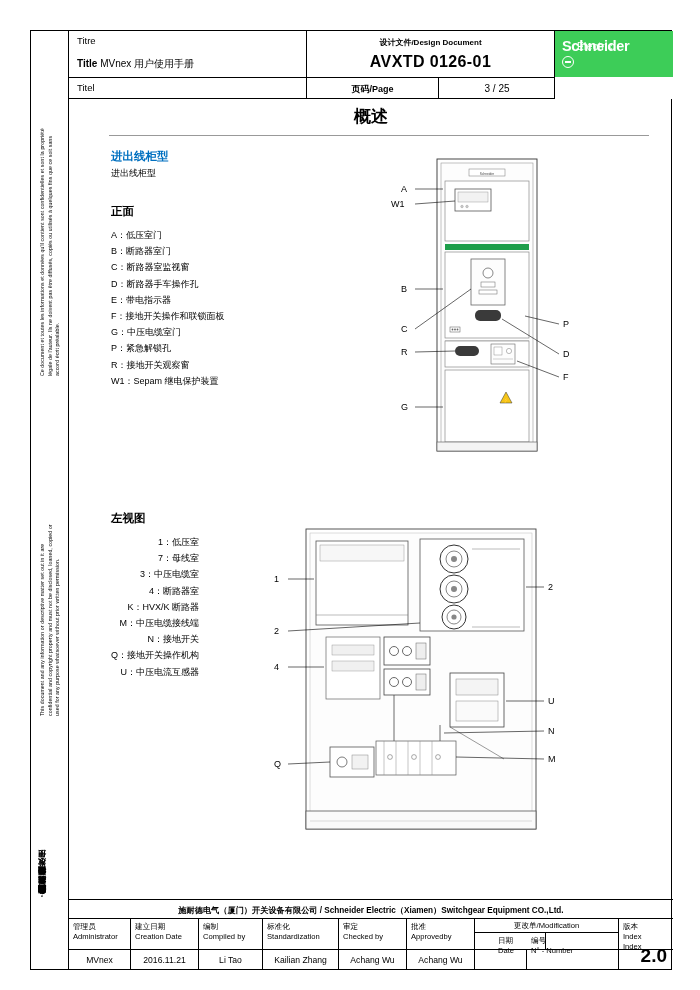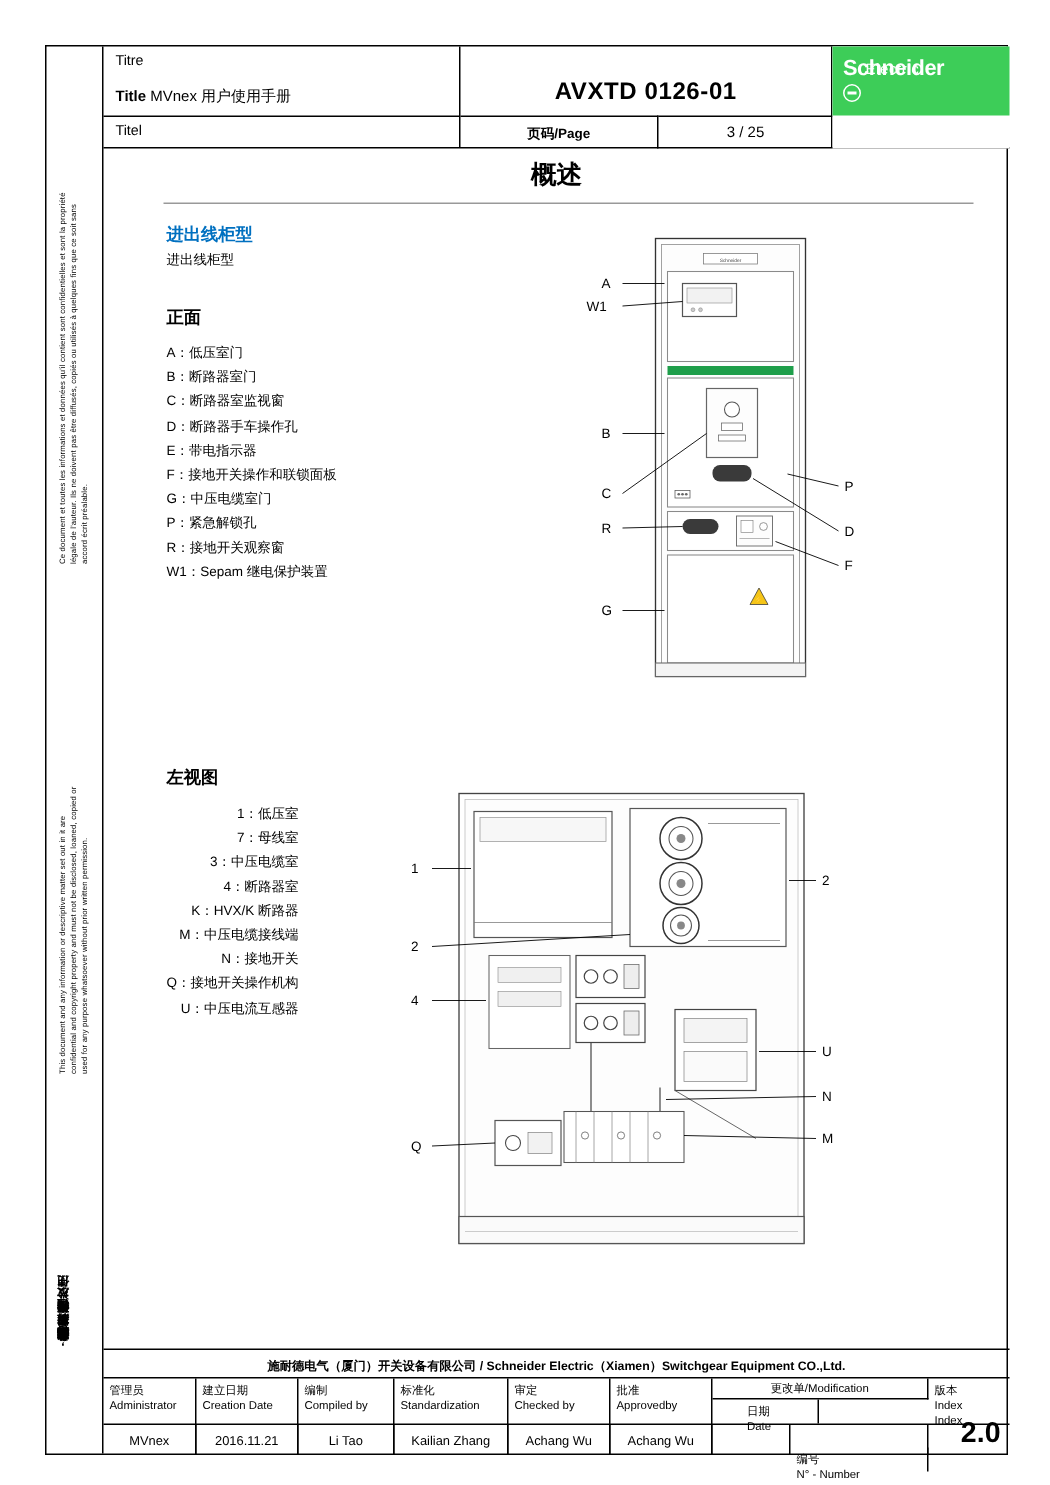--- a/index.html
+++ b/index.html
@@ -192,20 +192,21 @@
   <div class="header">
     <div class="hdr-left">
       <div class="hdr-row-titre">Titre</div>
       <div class="hdr-row-title">
         <span>Title</span>
         <span style="font-weight:normal;">MVnex 用户使用手册</span>
       </div>
       <div class="hdr-row-titel">Titel</div>
     </div>
     <div class="hdr-mid">
+      <div class="hdr-design">设计文件/Design Document</div>
       <div class="hdr-code">AVXTD 0126-01</div>
       <div class="hdr-page-label">页码/Page</div>
       <div class="hdr-page-num">3 / 25</div>
     </div>
     <div class="hdr-logo">
       <div class="logo-green"></div>
       <div class="logo-text">Schneider</div>
       <div class="logo-mark"></div>
       <div class="logo-sub">Electric</div>
     </div>
@@ -418,21 +419,21 @@
     <div class="fcell" style="left:338px; width:68px;">
       <div>批准</div>
       <div>Approvedby</div>
     </div>
 
     <div style="position:absolute; left:406px; top:0; width:144px; height:14px; border-right:1px solid #000; border-bottom:1px solid #000; text-align:center; font-size:7.6px; padding-top:2px;">更改单/Modification</div>
     <div class="fcell" style="left:406px; top:14px; width:52px; height:16px;margin-left:19px;">
       <div>日期</div>
       <div>Date</div>
     </div>
-    <div class="fcell" style="left:458px; top:14px; width:92px; height:16px;margin-top:32px;">
+    <div class="fcell" style="left:458px; top:14px; width:92px; height:16px;">
       <div>编号</div>
       <div>N° - Number</div>
     </div>
 
     <div class="fcell" style="left:550px; top:0; width:54px; border-right:none;">
       <div>版本</div>
       <div>Index</div>
       <div>Index</div>
     </div>
 

